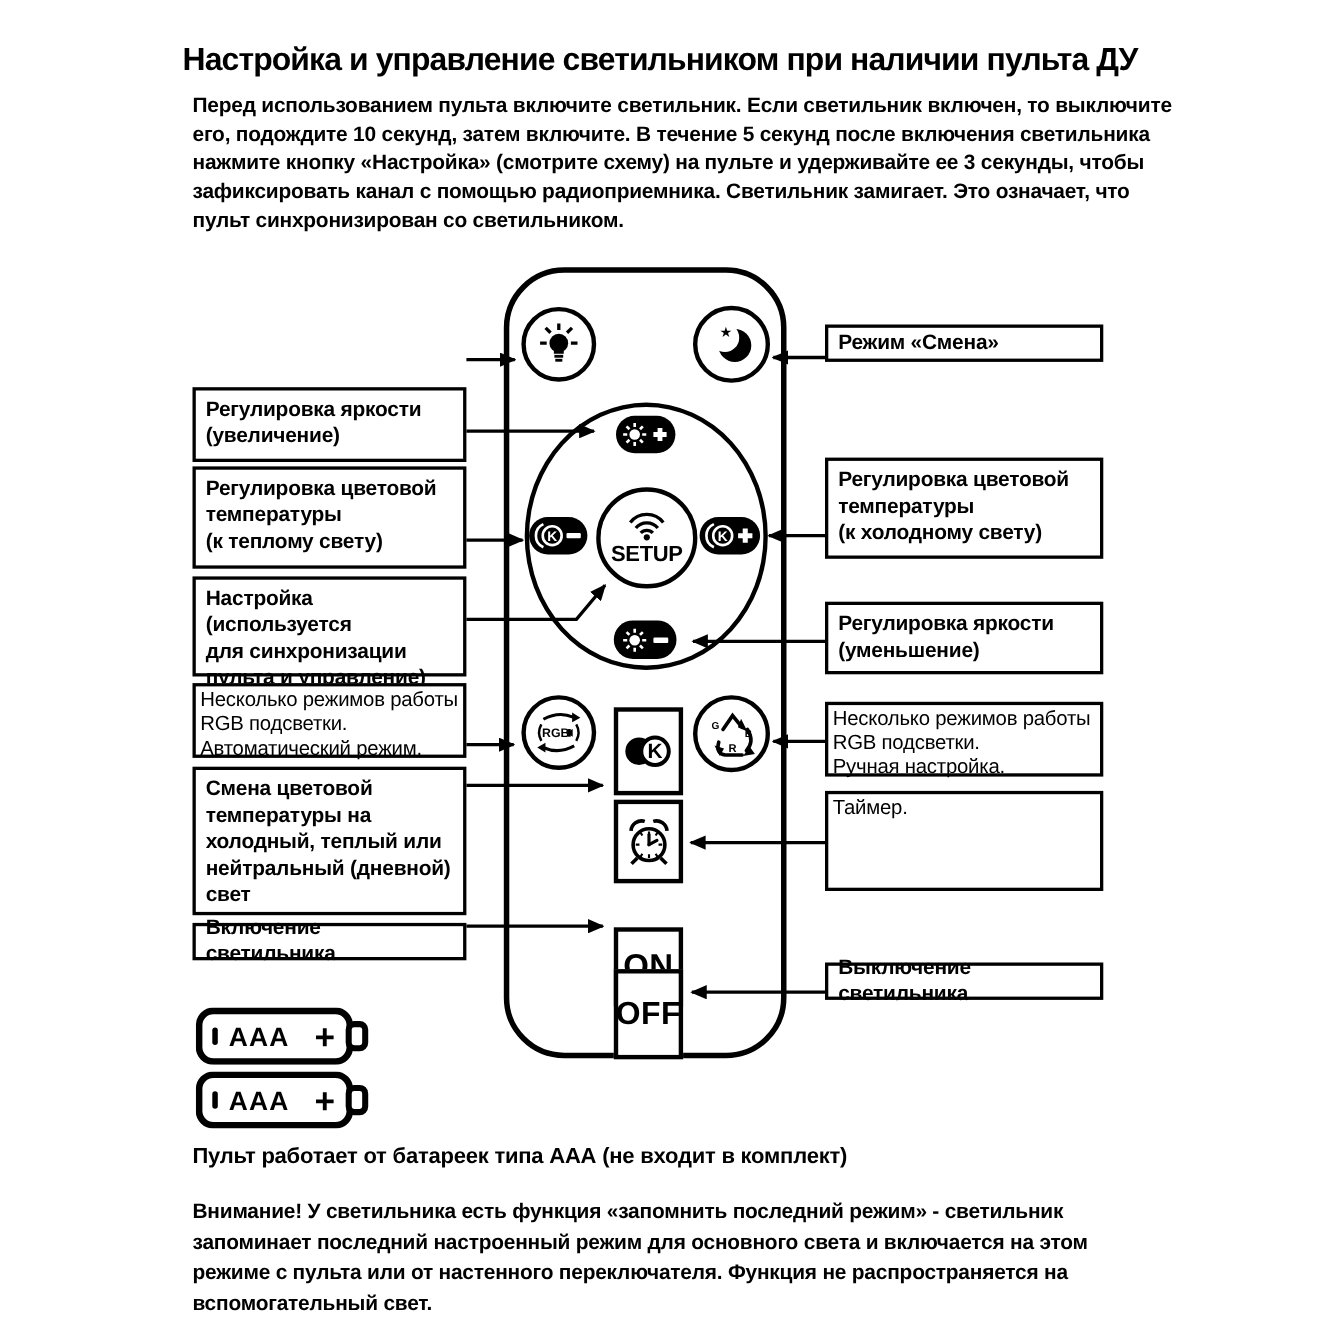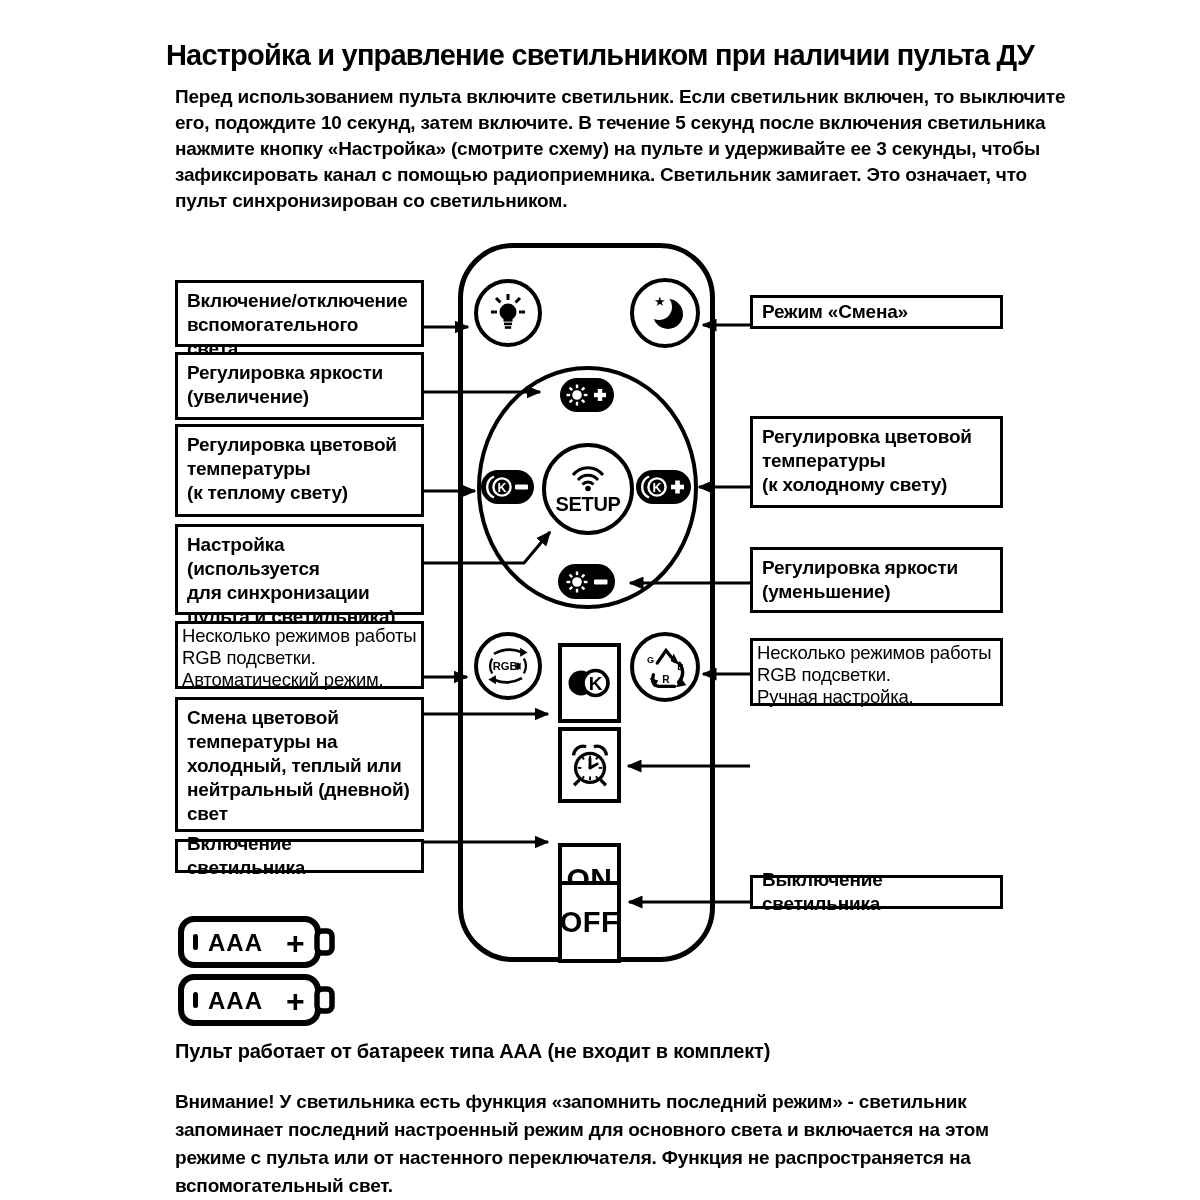--- a/index.html
+++ b/index.html
@@ -236,49 +236,48 @@
       </g>
       <g stroke="#000" stroke-width="3" stroke-linecap="round">
         <path d="M27 28 L27 18.5"></path>
           <path d="M27 28 L34.5 24"></path>
       </g>
     </svg>
   </div>
   <div class="btn sq on-btn">ON</div>
   <div class="btn sq off-btn">OFF</div>
 
-  <div class="callout cL cl1"><span>Включение/отключение
-вспомогательного света</span></div>
   <div class="callout cL cl2"><span>Регулировка яркости
 (увеличение)</span></div>
   <div class="callout cL cl3"><span>Регулировка цветовой
 температуры
 (к теплому свету)</span></div>
   <div class="callout cL cl4"><span>Настройка (используется
 для синхронизации
-пульта и светильника)</span></div>
+пульта и управление)</span></div>
   <div class="callout thin cL cl5"><span>Несколько режимов работы
 RGB подсветки.
 Автоматический режим.</span></div>
   <div class="callout cL cl6"><span>Смена цветовой
 температуры на
 холодный, теплый или
 нейтральный (дневной)
 свет</span></div>
   <div class="callout vcenter cL cl7"><span>Включение светильника</span></div>
 
   <div class="callout vcenter cR cr1"><span>Режим «Смена»</span></div>
   <div class="callout cR cr2"><span>Регулировка цветовой
 температуры
 (к холодному свету)</span></div>
   <div class="callout cR cr3"><span>Регулировка яркости
 (уменьшение)</span></div>
   <div class="callout thin cR cr4"><span>Несколько режимов работы
 RGB подсветки.
 Ручная настройка.</span></div>
+  <div class="callout thin cR cr5"><span>Таймер.</span></div>
   <div class="callout vcenter cR cr6"><span>Выключение светильника</span></div>
 
   <div class="battery bat1">
     <svg width="160" height="52" viewBox="0 0 160 52">
       <rect x="3" y="3" width="137" height="46" rx="13" fill="#fff" stroke="#000" stroke-width="6"></rect>
       <rect x="139" y="15" width="15" height="22" rx="5" fill="#fff" stroke="#000" stroke-width="5.5"></rect>
       <rect x="15" y="18" width="5" height="16" rx="2.5" fill="#000"></rect>
       <text x="30" y="35" font-size="24" font-weight="bold" letter-spacing="1">AAA</text>
       <text x="108" y="38" font-size="32" font-weight="bold">+</text>
     </svg>

